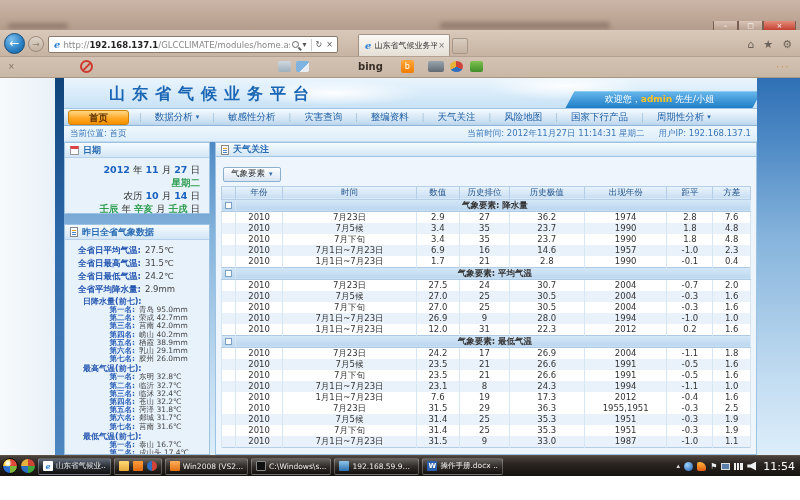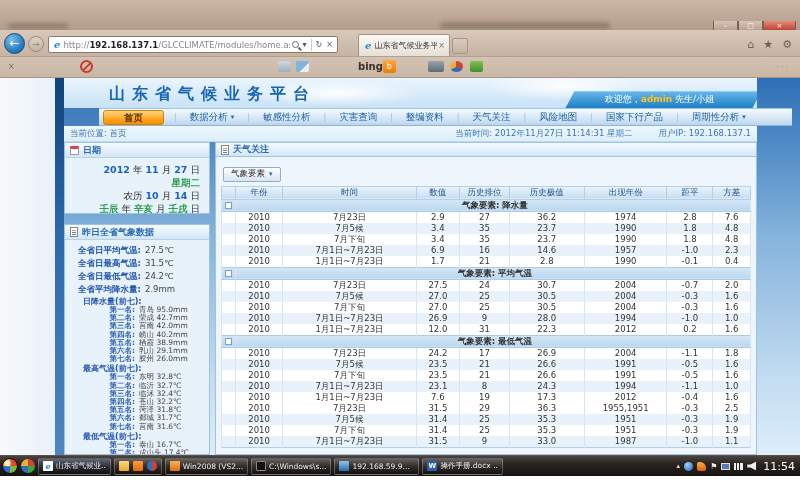--- a/index.html
+++ b/index.html
@@ -40,51 +40,51 @@
     border:1px solid #a39282; border-bottom:none; border-radius:2px 2px 0 0; display:flex; align-items:center; padding:0 3px; }
   #tab-title { flex:1; font-size:8px; color:#333; white-space:nowrap; overflow:hidden; }
   #tab-close { font-size:8px; color:#777; padding:0 1px; }
   #newtab-stub { left:452px; top:38px; width:16px; height:16px; background:linear-gradient(180deg,#d8ccc0,#c3b2a1); border:1px solid #a89786; border-radius:2px; }
   #top-icons { right:8px; top:38px; display:flex; gap:9px; font-size:11px; color:#6b635a; }
   
   #addon-close { left:8px; top:62px; font-size:8px; color:#7a6c60; }
   .blocked { left:80px; top:60px; width:13px; height:13px; border:2px solid #cc3b2f; border-radius:50%; position:absolute; }
   .blocked::after { content:""; position:absolute; left:-1px; top:4px; width:11px; height:2px; background:#cc3b2f; transform:rotate(-45deg); }
   .cmd-ico { position:absolute; top:61px; width:13px; height:11px; border-radius:2px; }
-  #bing-logo { left:358px; top:60px; display:flex; align-items:center; gap:0; }
+  #bing-logo { left:358px; top:60px; display:flex; align-items:center; gap:18px; }
   #bing-text { font-size:10px; font-weight:bold; color:#39302a; }
   #bing-box { width:13px; height:13px; background:linear-gradient(180deg,#ffa73d,#f07d00); border-radius:2px; color:#fff; font-size:8px; text-align:center; line-height:13px; }
   #overflow-dots { right:10px; top:63px; font-size:8px; color:#d08a3a; letter-spacing:2px; }
 
   
   #viewport { left:0; top:78px; width:800px; height:377px; overflow:hidden;
     background:linear-gradient(180deg,#2e6fb5 0px,#4c88c4 60px,#86b4dc 160px,#c2dcf1 300px,#ddeefa 377px); }
   #left-pale { left:0; top:0; width:55px; height:377px; background:linear-gradient(90deg,#f7fafc,#e9f1f8); }
   #dark-bar { left:55px; top:0; width:9px; height:377px; background:linear-gradient(180deg,#0f4379,#2c67a8 40%,#4d86c0); }
   #page { left:64px; top:0; width:693px; height:377px; }
 
   #banner { left:0; top:0; width:100%; height:30px; background:linear-gradient(180deg,#eaf5fd,#c8e2f6); overflow:hidden; }
   .cloud { position:absolute; background:radial-gradient(ellipse at center,rgba(255,255,255,.95),rgba(255,255,255,0) 70%); }
   #site-title { position:absolute; left:45px; top:6px; font-size:16px; font-weight:bold; color:#1a66b5; letter-spacing:7px; }
   #welcome-tab { position:absolute; right:0; top:13px; width:195px; height:17px; overflow:visible; }
   #welcome-bg { position:absolute; left:8px; right:0; top:0; bottom:0; background:linear-gradient(180deg,#66b5ea,#1d7ec6); transform:skewX(-28deg); border-top:1px solid #8ecdf2; }
   #welcome-text { position:absolute; width:100%; text-align:center; font-size:9px; color:#fff; line-height:17px; }
   #welcome-text .usr { color:#ffc21e; font-weight:bold; }
 
   #nav { left:0; top:30px; width:100%; height:18px; background:linear-gradient(180deg,#f4fafe,#cadff2 80%,#b9d4ec);
-    border-top:1px solid #9fc3e2; border-bottom:1px solid #8fb6da; display:flex; align-items:center; font-size:9.5px; color:#1d5fa6;margin-left:35px; }
+    border-top:1px solid #9fc3e2; border-bottom:1px solid #8fb6da; display:flex; align-items:center; font-size:9.5px; color:#1d5fa6; }
   .nav-item { padding:0 13px; cursor:pointer; display:flex; align-items:center; gap:3px; white-space:nowrap; }
   .nav-item.active { background:linear-gradient(180deg,#ffd887,#ffa51e 60%,#f59000); border:1px solid #cf8300; border-radius:3px;
     color:#5d3200; font-weight:bold; height:15px; margin:0 10px 0 4px; padding:0 20px; line-height:13px; }
   .nav-sep { color:#9dbfdd; font-size:8px; }
   .caret { font-size:7px; color:#2a6cb3; }
 
   #crumb { left:0; top:48px; width:100%; height:16px; background:linear-gradient(180deg,#eef7fd,#ddeefa); border-bottom:1px solid #c2daee;
     display:flex; align-items:center; justify-content:space-between; font-size:8.5px; color:#3a76b8; padding:0 6px; }
-  #crumb-right { display:flex; gap:26px;align-items:flex-end; }
+  #crumb-right { display:flex; gap:14px;align-items:flex-end; }
 
   #cols { left:0; top:64px; width:100%; height:313px; display:flex; gap:5px; }
   #sidebar { width:146px; display:flex; flex-direction:column; }
   .panel { border:1px solid #9ec2e2; background:#e8f2fb; }
   .panel-hd { height:15px; background:linear-gradient(180deg,#f6fbfe,#d2e6f6); border-bottom:1px solid #b5d0e8;
     display:flex; align-items:center; gap:4px; padding:0 5px; font-size:9px; font-weight:bold; color:#2a6cb3;text-align:right; }
   .cal-icon { width:9px; height:9px; background:#fff; border:1px solid #999; border-top:3px solid #d44; }
   .page-icon { width:8px; height:10px; background:#fff; border:1px solid #888; position:relative; }
   .page-icon::after { content:""; position:absolute; left:1px; top:2px; width:4px; height:1px; background:#e8a020; box-shadow:0 2px 0 #4a86c8,0 4px 0 #4a86c8; }
   #date-panel { height:72px; margin-bottom:10px; }

